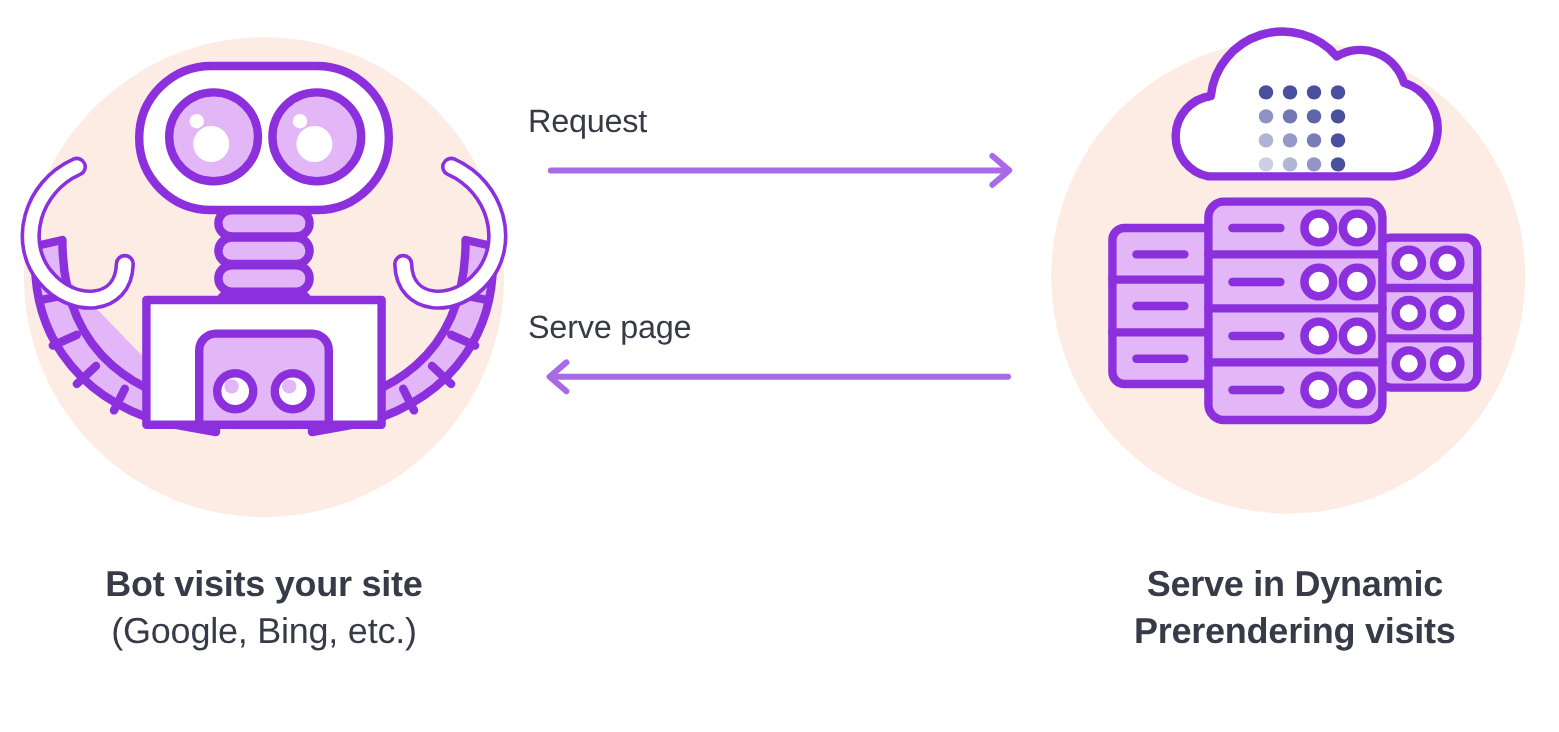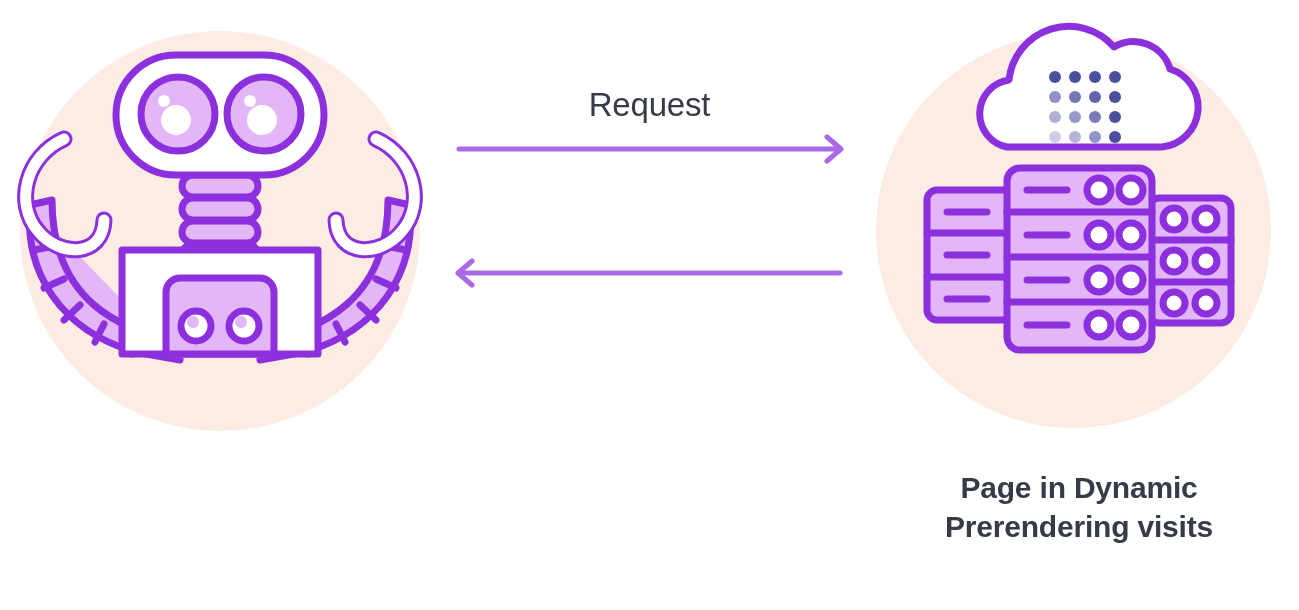--- a/index.html
+++ b/index.html
@@ -66,22 +66,22 @@
     top: 0;
     width: 419px;
     height: 610px;
   }
   .arrow-group { position: absolute; left: 0; width: 419px; }
   #arrow-request { top: 86px; }
   #arrow-serve   { top: 258px; }
 
   .arrow-label {
     display: block;
-    text-align: center;
-    font-size: 33px;
+    text-align: left;
+    font-size: 27px;
     font-weight: 400;
     color: #373A47;
     letter-spacing: -0.2px;
     margin-bottom: 10px;
   }
   .arrow-svg { display: block; }
 </style>
 </head>
 <body>
 
@@ -147,33 +147,38 @@
           <circle cx="178" cy="114" r="37" fill="#E3B6F7"></circle>
           <circle cx="264" cy="114" r="37" fill="#E3B6F7"></circle>
           <circle cx="176" cy="120" r="15" fill="#ffffff" stroke="none"></circle>
           <circle cx="262" cy="120" r="15" fill="#ffffff" stroke="none"></circle>
           <circle cx="164" cy="101" r="6" fill="#ffffff" stroke="none"></circle>
           <circle cx="250" cy="101" r="6" fill="#ffffff" stroke="none"></circle>
         </g>
       </g>
     </svg>
 
+    <div class="caption">
+      <span class="cap-line-1">Bot visits your site</span>
+      <span class="cap-line-2">(Google, Bing, etc.)</span>
+    </div>
   </div>
 
   <div id="middle">
 
     <div class="arrow-group" id="arrow-request">
       <span class="arrow-label">Request</span>
       <svg class="arrow-svg" width="419" height="30" viewBox="0 0 419 30">
         <line x1="19" y1="15" x2="400" y2="15" stroke="#A96AE8" stroke-width="5" stroke-linecap="round"></line>
         <polyline points="387,3 401,15 387,27" fill="none" stroke="#A96AE8" stroke-width="5" stroke-linecap="round" stroke-linejoin="round"></polyline>
       </svg>
     </div>
 
     <div class="arrow-group" id="arrow-serve">
+      <span class="arrow-label">Serve page</span>
       <svg class="arrow-svg" width="419" height="30" viewBox="0 0 419 30">
         <line x1="19" y1="15" x2="400" y2="15" stroke="#A96AE8" stroke-width="5" stroke-linecap="round"></line>
         <polyline points="32,3 18,15 32,27" fill="none" stroke="#A96AE8" stroke-width="5" stroke-linecap="round" stroke-linejoin="round"></polyline>
       </svg>
     </div>
   </div>
 
   <div class="panel" id="panel-right">
     <div class="blob" id="blob-right"></div>
 
@@ -243,18 +248,18 @@
         <circle cx="240" cy="235" r="12" fill="#ffffff"></circle>
         <circle cx="272" cy="235" r="12" fill="#ffffff"></circle>
         <circle cx="240" cy="280" r="12" fill="#ffffff"></circle>
         <circle cx="272" cy="280" r="12" fill="#ffffff"></circle>
         <circle cx="240" cy="325" r="12" fill="#ffffff"></circle>
         <circle cx="272" cy="325" r="12" fill="#ffffff"></circle>
       </g>
     </svg>
 
     <div class="caption">
-      <span class="cap-line-1">Page in Dynamic</span>
+      <span class="cap-line-1">Serve in Dynamic</span>
       <span class="cap-line-2 bold">Prerendering visits</span>
     </div>
   </div>
 
 </div>
 
 </body></html>

